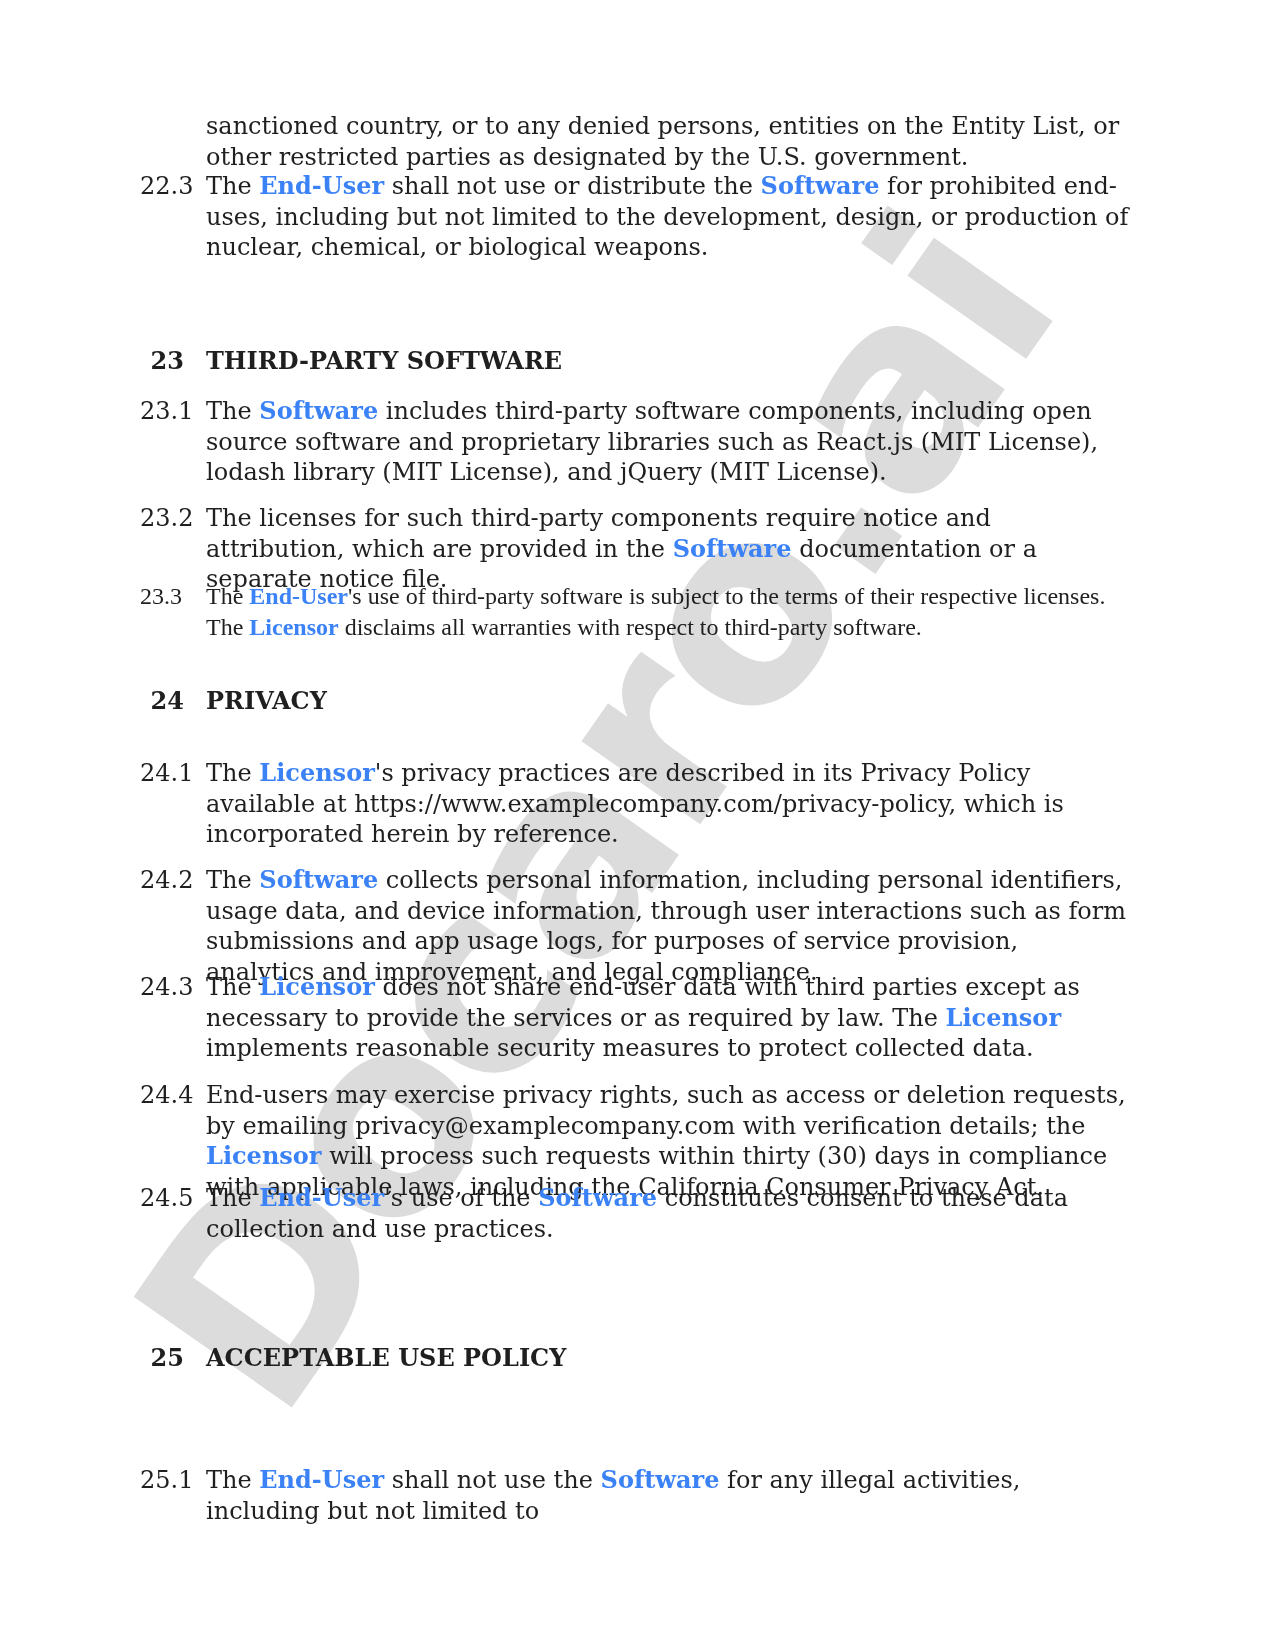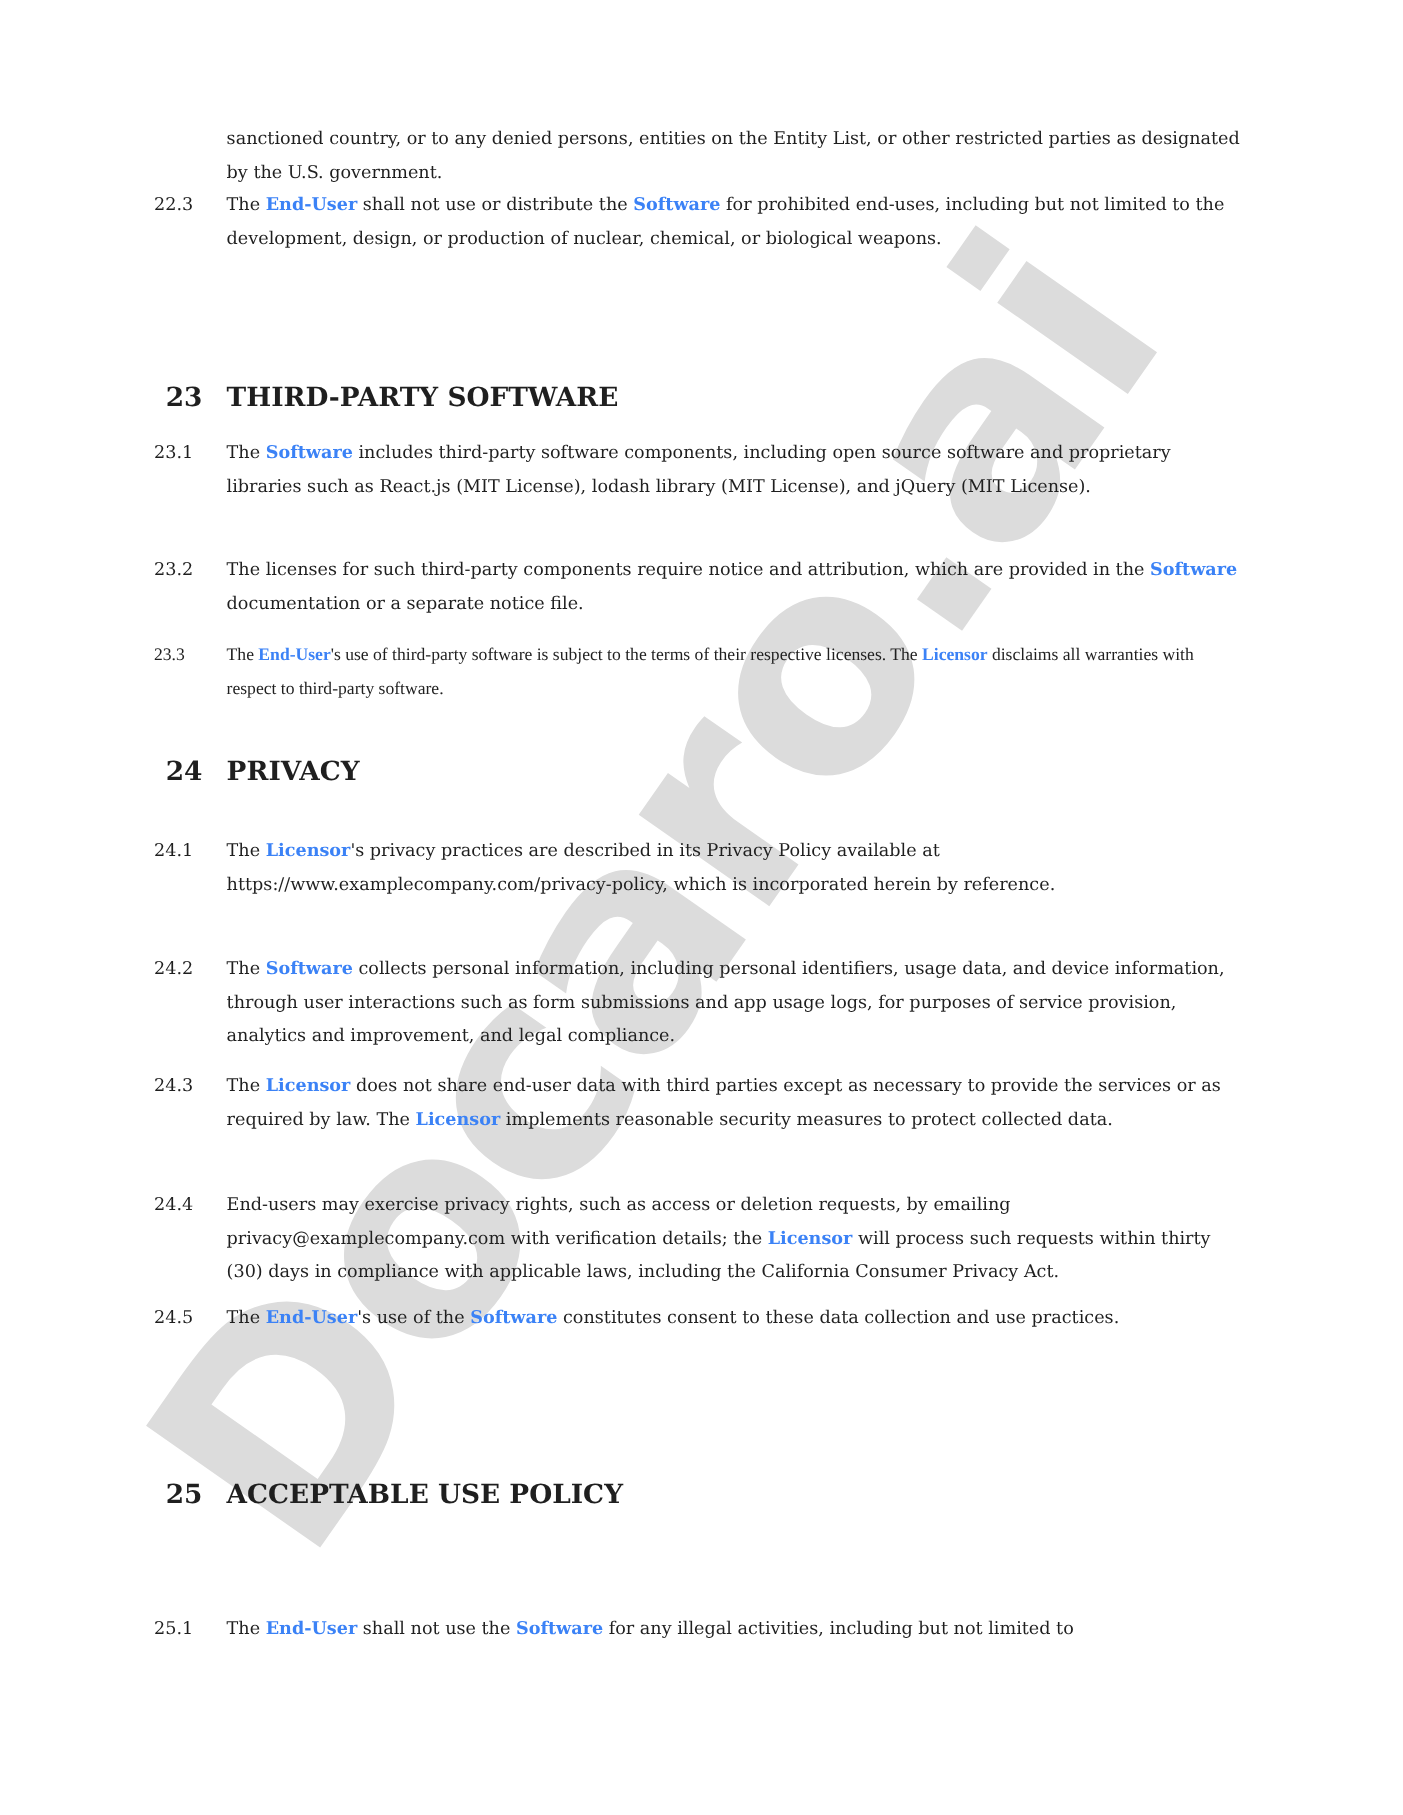--- a/index.html
+++ b/index.html
@@ -3,21 +3,21 @@
 <meta charset="utf-8">
 <style>
   html, body { margin: 0; padding: 0; background: #ffffff; }
   body { width: 1275px; height: 1650px; position: relative; overflow: hidden;
          font-family: "DejaVu Serif", "Liberation Serif", serif; color: #1f1f1f; }
   .watermark { position: absolute; left: 595px; top: 815px; width: 0; height: 0; z-index: 0; }
   .watermark span { position: absolute; left: 0; top: 0; transform: translate(-50%, -50%) rotate(-55deg);
          font-family: "DejaVu Sans", sans-serif; font-weight: bold; font-size: 265px;
          color: #dcdcdc; white-space: nowrap; letter-spacing: -6px; line-height: 1; }
   .page { position: absolute; left: 0; top: 0; width: 1275px; z-index: 1; }
-  .para { position: absolute; left: 140px; width: 990px; font-size: 16px; line-height: 30.5px; }
+  .para { position: absolute; left: 140px; width: 990px; font-size: 24px; line-height: 30.5px; }
   .para .num { position: absolute; left: 0; top: 0; width: 60px; }
   .para .text { margin-left: 66px; display: block; }
   .heading { position: absolute; left: 140px; font-size: 24px; font-weight: bold; line-height: 30px; }
   .heading .hnum { display: inline-block; width: 44px; text-align: right; margin-right: 22px; }
   b { font-weight: bold; color: #3b82f6; }
 </style>
 </head>
 <body>
 
 <div class="watermark">

